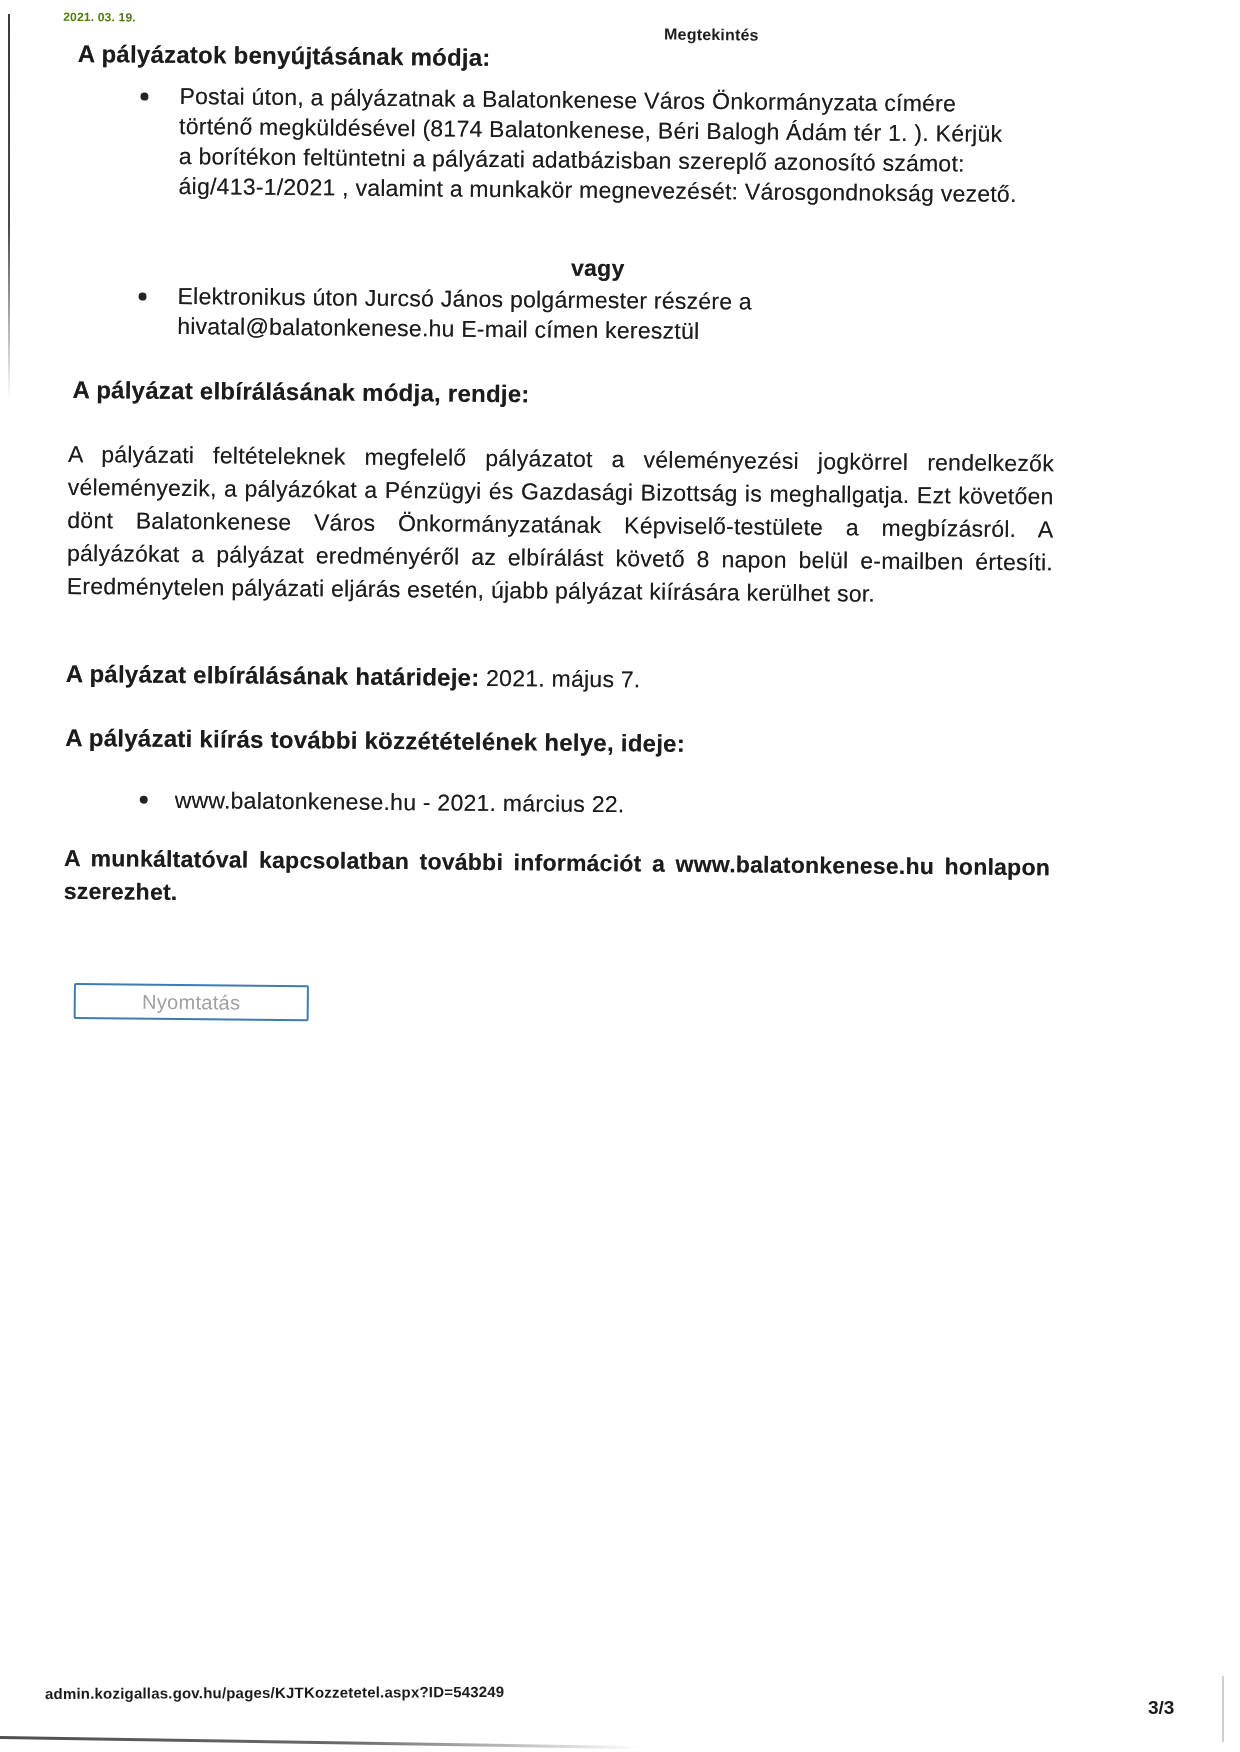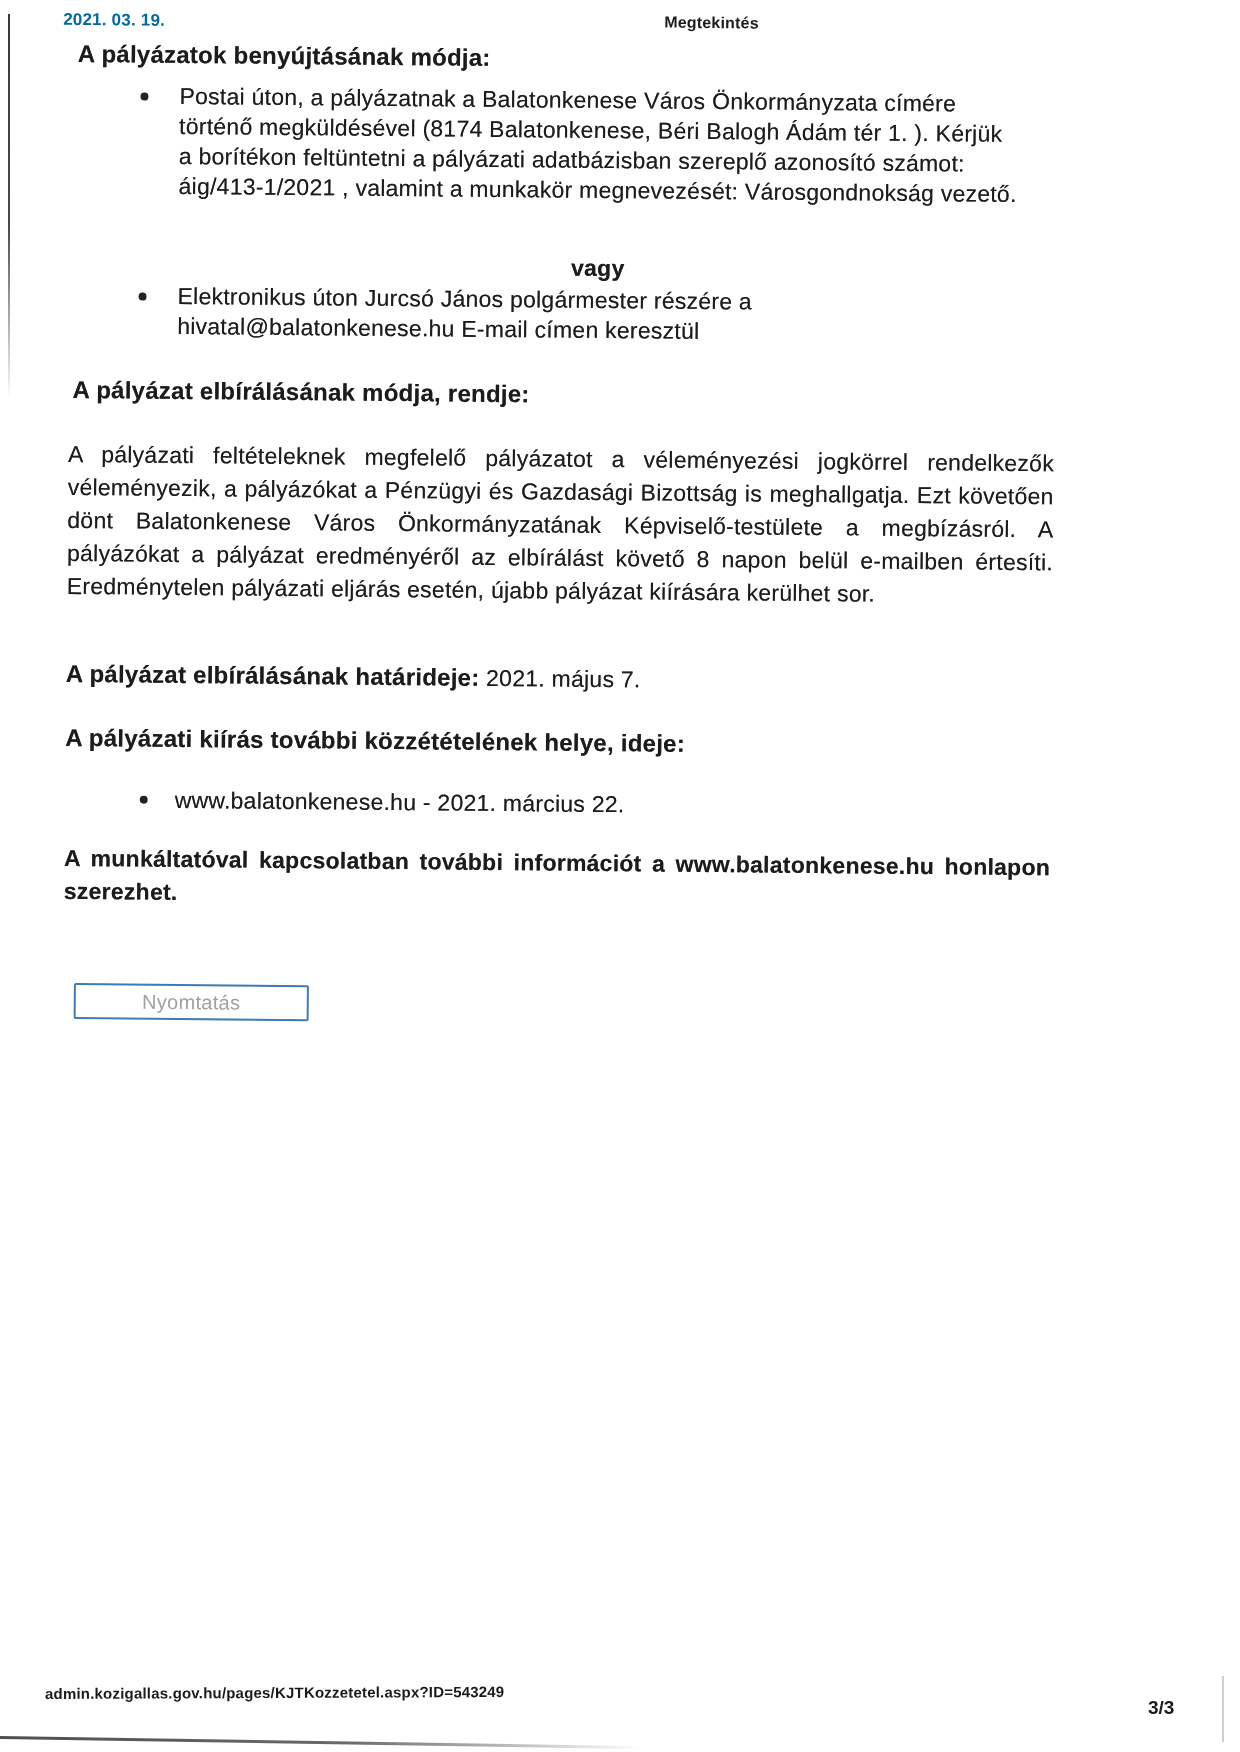--- a/index.html
+++ b/index.html
@@ -25,24 +25,24 @@
   }
   .scan-line-right{
     position:absolute;left:1222px;top:1676px;width:2px;height:66px;
     background:#cfcfcf;
   }
 
   .tilt{position:absolute;inset:0;transform:rotate(0.55deg);transform-origin:80px 40px;}
 
   .print-date{
     position:absolute;left:63px;top:10px;
-    font-size:17px;font-weight:bold;letter-spacing:.2px;color:#0369a1;
+    font-size:12px;font-weight:bold;letter-spacing:.2px;color:#4d7c0f;
   }
   .print-title{
-    position:absolute;left:664px;top:8px;
+    position:absolute;left:664px;top:20px;
     font-size:16px;font-weight:bold;letter-spacing:.2px;color:#1c1c1c;
   }
 
   .doc-text{font-size:23px;letter-spacing:.25px;color:#1c1c1c;
     text-shadow:0 0 .4px rgba(20,20,20,.6);}
   .heading{font-weight:bold;font-size:24px;}
 
   #h-submission{position:absolute;left:78px;top:40px;}
   #bullet1-dot{position:absolute;left:141px;top:92px;}
   #bullet1-text{position:absolute;left:180px;top:80px;width:840px;line-height:30px;}

